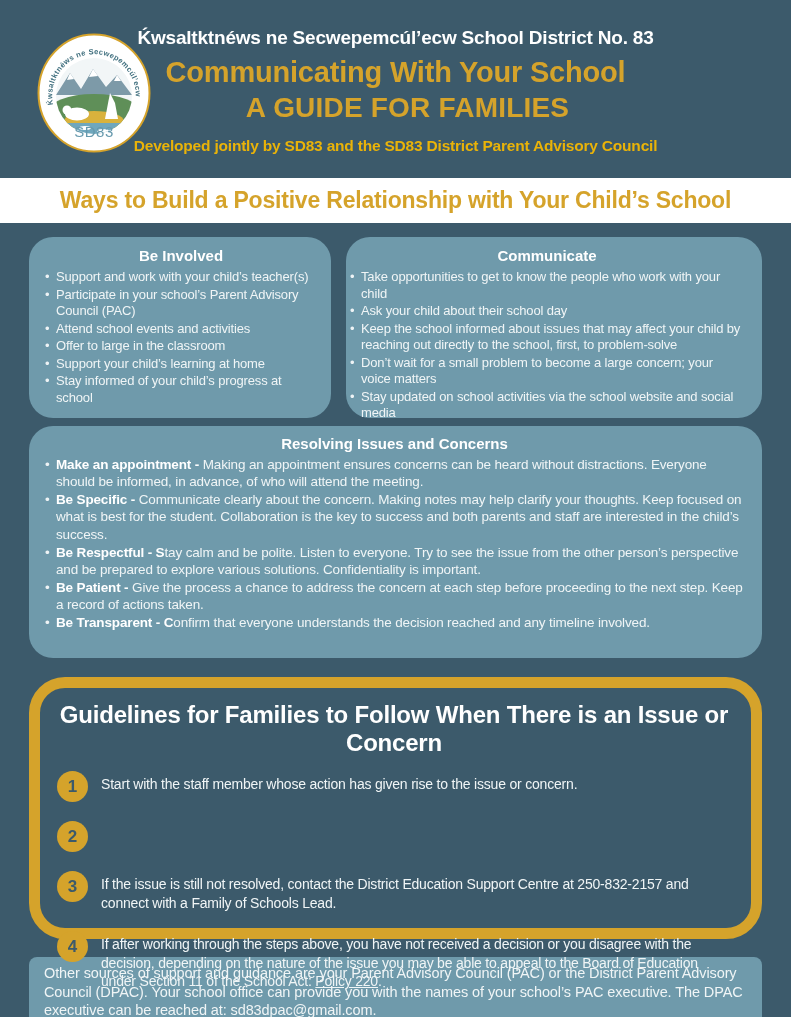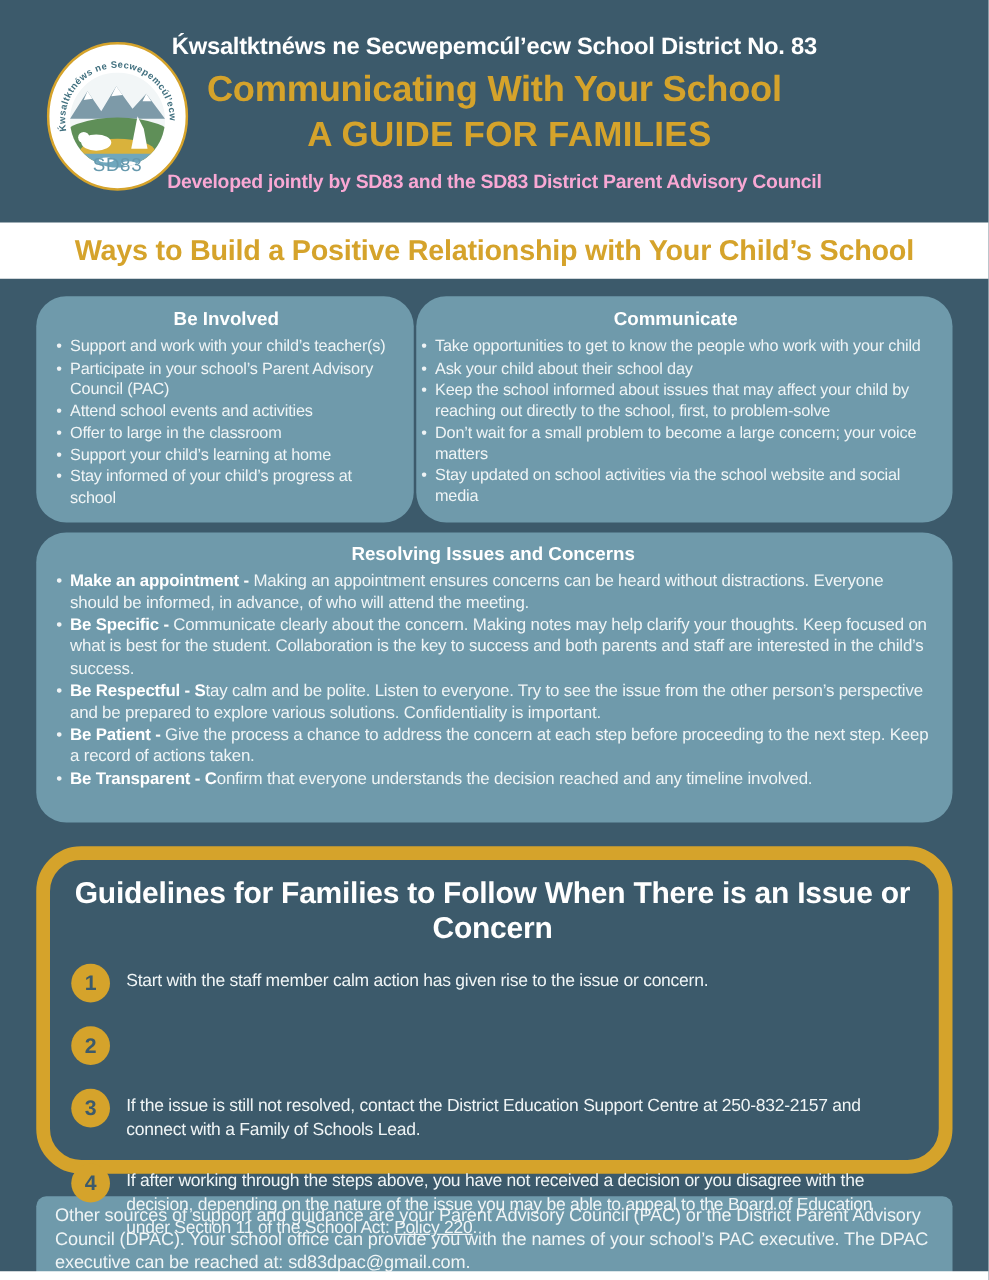--- a/index.html
+++ b/index.html
@@ -7,27 +7,27 @@
     width:791px;height:1024px;position:relative;overflow:hidden;
     background:#3c5a6b;
     font-family:"Liberation Sans", sans-serif;
   }
   
   .header{height:178px;position:relative;text-align:center;padding-top:27px;box-sizing:border-box;}
   .logo{position:absolute;left:37px;top:33px;}
   .h-district{color:#ffffff;font-weight:bold;font-size:19px;letter-spacing:-0.2px;}
   .h-title{color:#d5a32b;font-weight:bold;font-size:29px;margin-top:7px;letter-spacing:-0.2px;}
   .h-title2{color:#d5a32b;font-weight:bold;font-size:28px;margin-top:3px;letter-spacing:0.2px;padding-left:24px;}
-  .h-sub{color:#f9a8d4;font-weight:bold;font-size:15.5px;margin-top:13px;letter-spacing:-0.2px;}
+  .h-sub{color:#eab308;font-weight:bold;font-size:15.5px;margin-top:13px;letter-spacing:-0.2px;}
   
   .band{background:#ffffff;height:45px;display:flex;align-items:center;justify-content:center;}
   .band h1{color:#d5a32b;font-size:23px;font-weight:bold;margin:0;letter-spacing:-0.2px;}
   
   .main{padding:14px 29px 0 29px;}
-  .row{display:flex;gap:2px;}
+  .row{display:flex;gap:15px;}
   .panel{background:#6f9aab;border-radius:24px;color:#f0f5f6;box-sizing:border-box;}
   .panel h2{color:#ffffff;text-align:center;font-size:15px;font-weight:bold;margin:0 0 5px 0;}
   .panel ul{list-style:none;margin:0;padding:0;font-size:13px;line-height:1.27;letter-spacing:-0.15px;}
   .panel li{position:relative;padding-left:13px;margin:0 0 1px 0;}
   .panel li::before{content:"\2022";position:absolute;left:2px;color:#eef3f5;}
   .panel-involved{width:302px;height:181px;padding:10px 12px 8px 14px;}
   .panel-communicate{flex:1;height:181px;padding:10px 16px 8px 2px;}
   .panel-resolving{margin-top:8px;height:232px;padding:9px 16px 6px 14px;}
   .panel-resolving ul{font-size:13.5px;line-height:1.27;}
   .panel-resolving h2{margin-bottom:4px;}
@@ -122,21 +122,21 @@
         <li><b>Be Respectful - S</b><span>tay calm and be polite. Listen to everyone. Try to see the issue from the other person’s perspective and be prepared to explore various solutions. Confidentiality is important.</span></li>
         <li><b>Be Patient - </b><span>Give the process a chance to address the concern at each step before proceeding to the next step. Keep a record of actions taken.</span></li>
         <li><b>Be Transparent - C</b><span>onfirm that everyone understands the decision reached and any timeline involved.</span></li>
       </ul>
     </div>
 
     <div class="guidelines">
       <h2>Guidelines for Families to Follow When There is an Issue or Concern</h2>
       <div class="step">
         <div class="num">1</div>
-        <p>Start with the staff member calm action has given rise to the issue or concern.</p>
+        <p>Start with the staff member whose action has given rise to the issue or concern.</p>
       </div>
       <div class="step">
         <div class="num">2</div>
       </div>
       <div class="step">
         <div class="num">3</div>
         <p>If the issue is still not resolved, contact the District Education Support Centre at 250-832-2157 and connect with a Family of Schools Lead.</p>
       </div>
       <div class="step">
         <div class="num">4</div>

